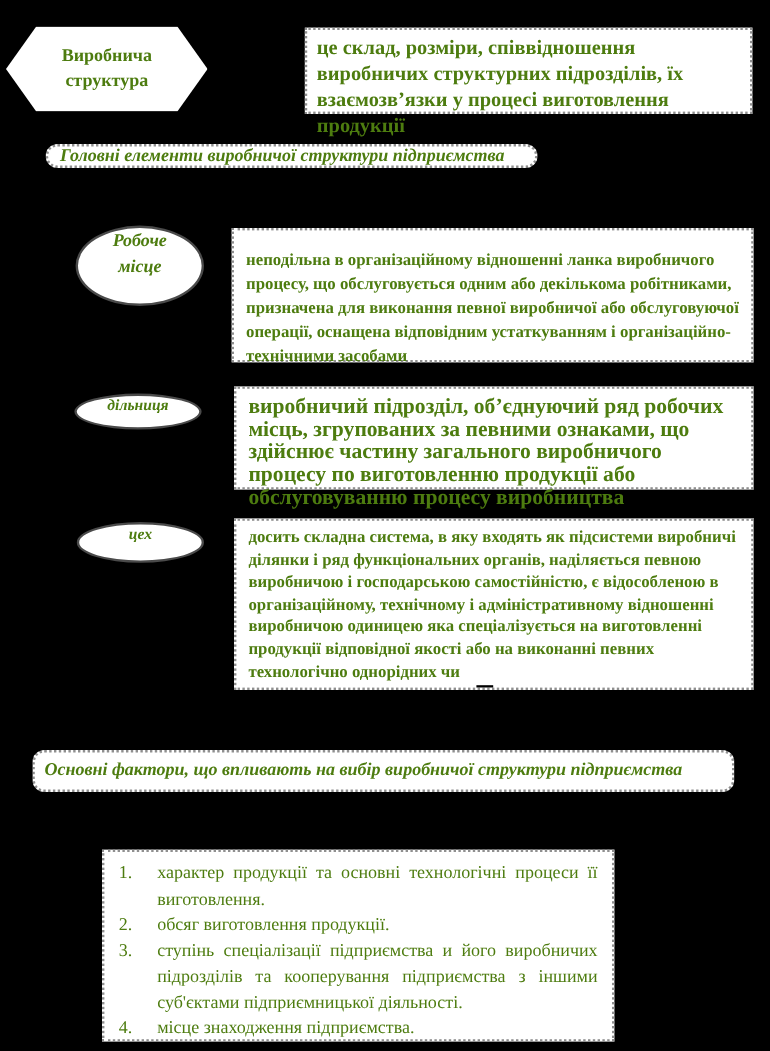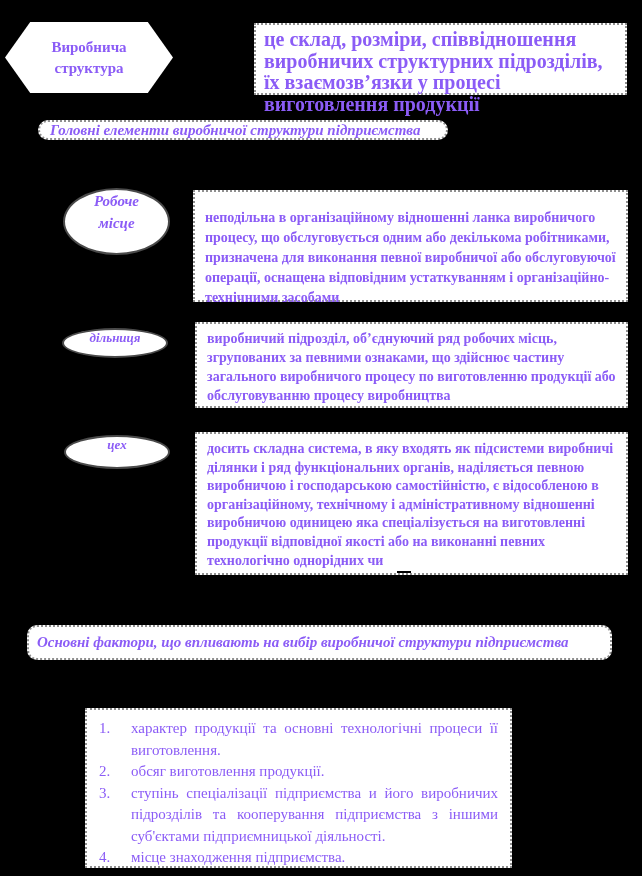--- a/index.html
+++ b/index.html
@@ -3,46 +3,46 @@
 <meta charset="utf-8">
 <style>
   html, body { margin: 0; padding: 0; background: #000; }
   .canvas {
     position: relative;
     width: 642px;
     height: 876px;
     background: #000;
     overflow: hidden;
     font-family: "Liberation Serif", "DejaVu Serif", serif;
-    color: #8b5cf6;
+    color: #4d7c0f;
   }
   .shape { position: absolute; background: #fff; box-sizing: border-box; }
 
   
   .hexagon {
     left: 5px; top: 22px; width: 168px; height: 71px;
     clip-path: polygon(0% 50%, 15% 0%, 85% 0%, 100% 50%, 85% 100%, 15% 100%);
     display: flex; align-items: center; justify-content: center;
   }
   .hexagon span {
     display: block; max-width: 92px; text-align: center;
     font-weight: 700; font-size: 15px; line-height: 21px;
   }
 
   
   .rect {
     border: 2px dotted #8f8f8f;
     font-weight: 700; text-align: left;
   }
   .def-a { left: 254px; top: 23px; width: 373px; height: 72px;
-           padding: 4px 8px; font-size: 20px; line-height: 21.5px; }
+           padding: 4px 8px; font-size: 17px; line-height: 21.5px; }
   .def-c { left: 193px; top: 190px; width: 435px; height: 112px;
            padding: 16px 10px; font-size: 14px; line-height: 20px; }
   .def-d { left: 195px; top: 322px; width: 433px; height: 86px;
-           padding: 5px 10px; font-size: 14px; line-height: 19px; }
+           padding: 5px 10px; font-size: 18px; line-height: 19px; }
   .def-e { left: 195px; top: 432px; width: 433px; height: 143px;
            padding: 6px 10px; font-size: 14px; line-height: 18.6px; overflow: hidden; }
   .frag { position: absolute; left: 200px; top: 137px; width: 14px; height: 3px; background: #000; }
 
   
   .banner {
     border: 2px dotted #8f8f8f; border-radius: 10px;
     display: flex; align-items: center;
     font-weight: 700; font-style: italic; font-size: 15px;
   }

